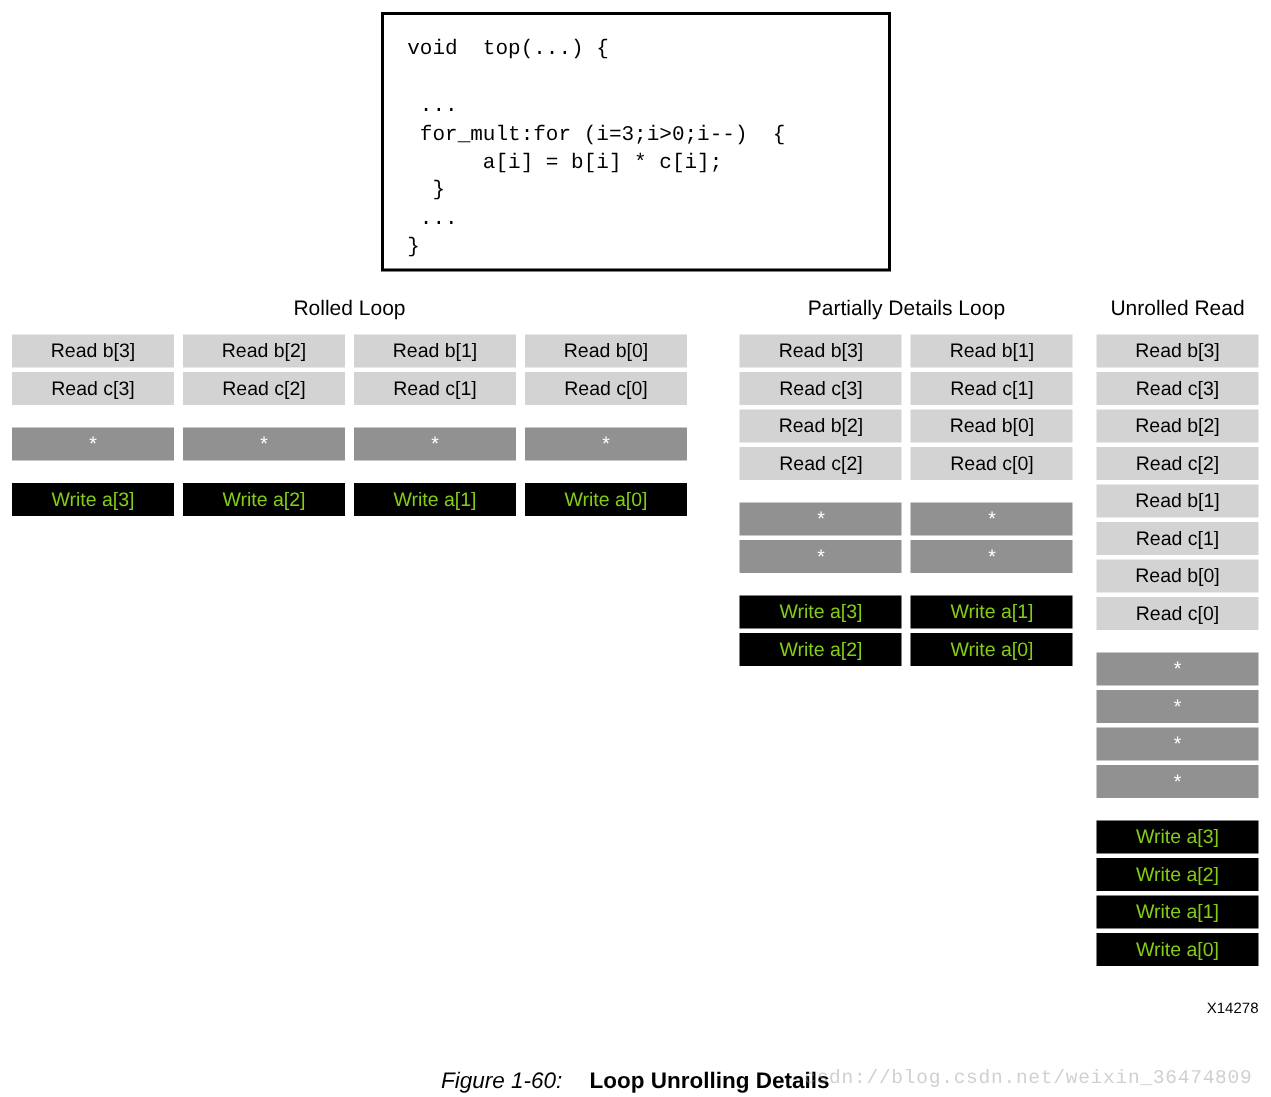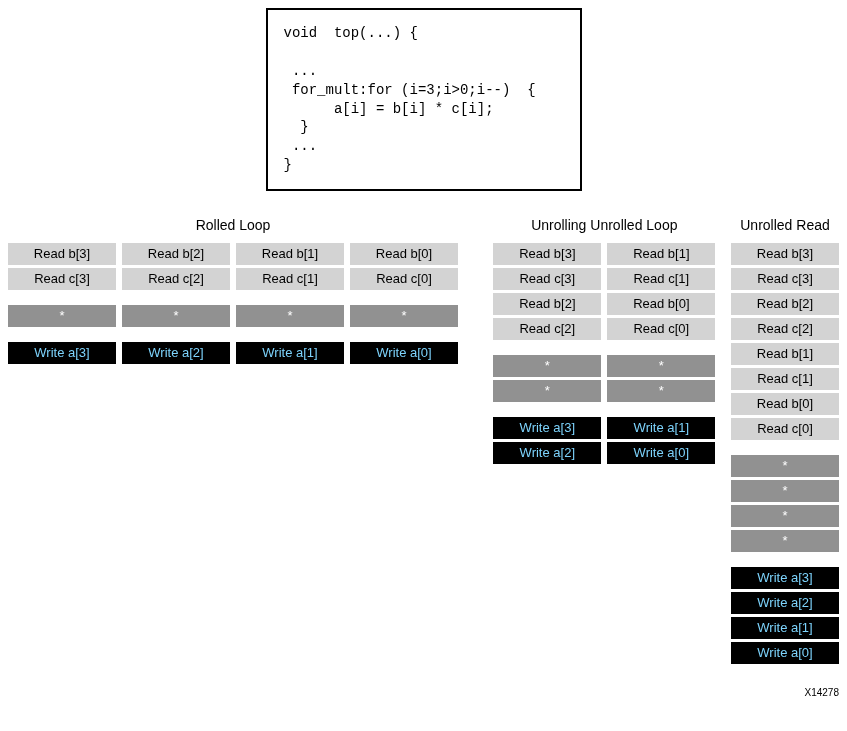--- a/index.html
+++ b/index.html
@@ -7,23 +7,23 @@
     margin: 0;
     padding: 8px;
     background: #fff;
     color: #000;
     font-size: 13px;
     width: 847px;
     box-sizing: border-box;
   }
   .code-box {
     border: 2px solid #000;
-    width: 316px;
-    margin: 0 auto 26px auto;
-    padding: 14px 16px 14px 16px;
+    width: 340px;
+    margin: 0 auto 16px auto;
+    padding: 14px 16px 4px 16px;
     font-family: "Courier New", monospace;
     font-size: 14px;
     line-height: 1.35;
     white-space: pre;
     box-sizing: border-box;
   }
   .sections {
     display: flex;
     align-items: flex-start;
   }
@@ -63,21 +63,21 @@
   .read {
     background: #d3d3d3;
     color: #000;
   }
   .mul {
     background: #919191;
     color: #fff;
   }
   .write {
     background: #000;
-    color: #7dd3fc;
+    color: #84cc16;
   }
   .gap { height: 12px; }
   .fig-id {
     font-size: 10px;
     text-align: right;
     margin-top: 20px;
   }
   .caption {
     text-align: center;
     margin-top: 34px;
@@ -147,21 +147,21 @@
           <div class="box mul">*</div>
           <div class="gap"></div>
           <div class="box write">Write a[0]</div>
         </div>
       </div>
   </div>
 
   <div class="sec-gap-1"></div>
 
   <div class="section partial">
-    <div class="section-title">Unrolling Unrolled Loop</div>
+    <div class="section-title">Partially Details Loop</div>
     <div class="cols" id="partial-cols">
         <div class="col">
           <div class="box read">Read b[3]</div>
           <div class="box read">Read c[3]</div>
           <div class="box read">Read b[2]</div>
           <div class="box read">Read c[2]</div>
           <div class="gap"></div>
           <div class="box mul">*</div>
           <div class="box mul">*</div>
           <div class="gap"></div>

